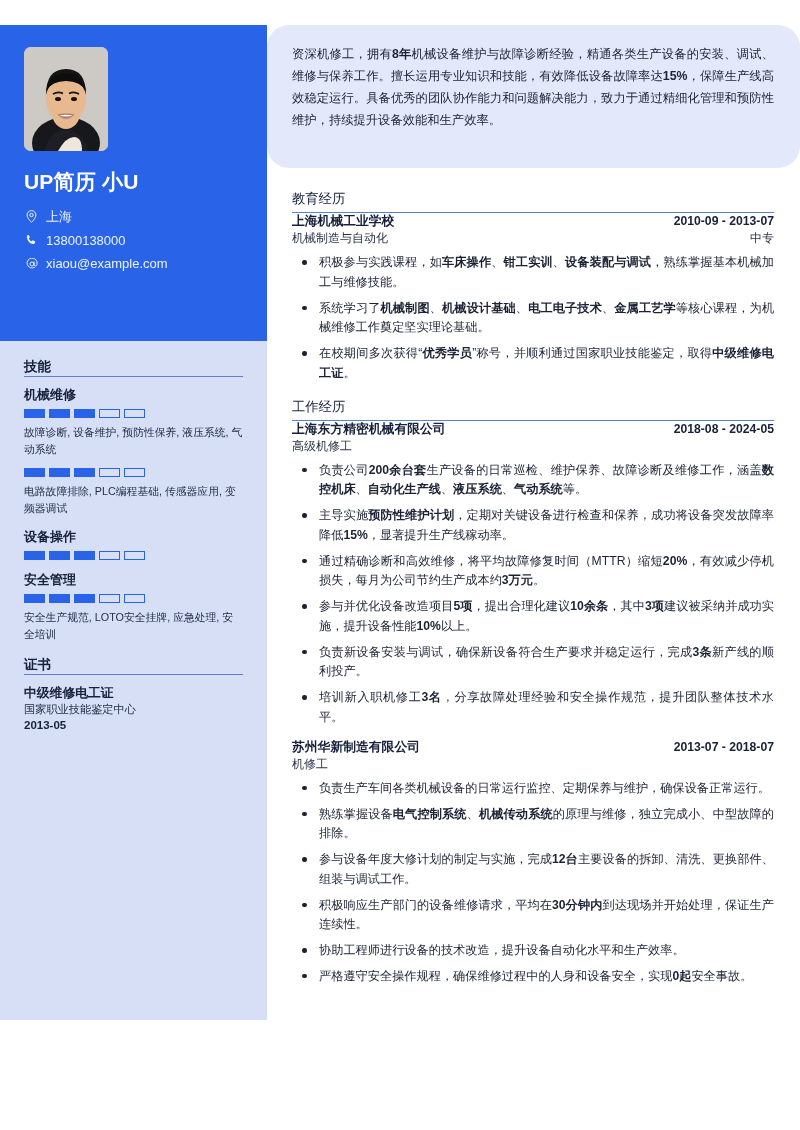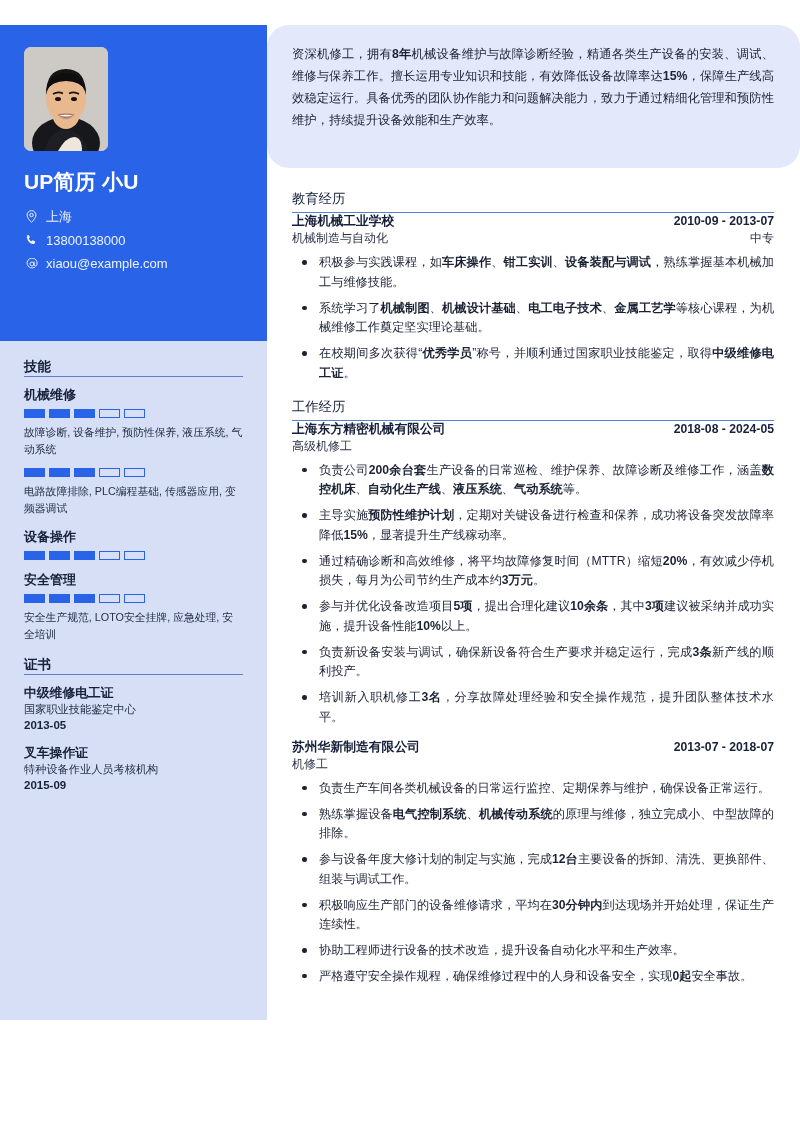--- a/index.html
+++ b/index.html
@@ -312,25 +312,20 @@
 
         <div class="side-section">
           <div class="side-head cert-head">证书</div>
 
           <div class="cert-block">
             <div class="cert-name">中级维修电工证</div>
             <div class="cert-org">国家职业技能鉴定中心</div>
             <div class="cert-date">2013-05</div>
           </div>
 
-          <div class="cert-block">
-            <div class="cert-name">叉车操作证</div>
-            <div class="cert-org">特种设备作业人员考核机构</div>
-            <div class="cert-date">2015-09</div>
-          </div>
         </div>
 
       </div>
     </aside>
 
     <main class="main">
 
       <div class="summary-band">
         <div class="summary-text">资深机修工，拥有<b>8年</b>机械设备维护与故障诊断经验，精通各类生产设备的安装、调试、维修与保养工作。擅长运用专业知识和技能，有效降低设备故障率达<b>15%</b>，保障生产线高效稳定运行。具备优秀的团队协作能力和问题解决能力，致力于通过精细化管理和预防性维护，持续提升设备效能和生产效率。</div>
       </div>

